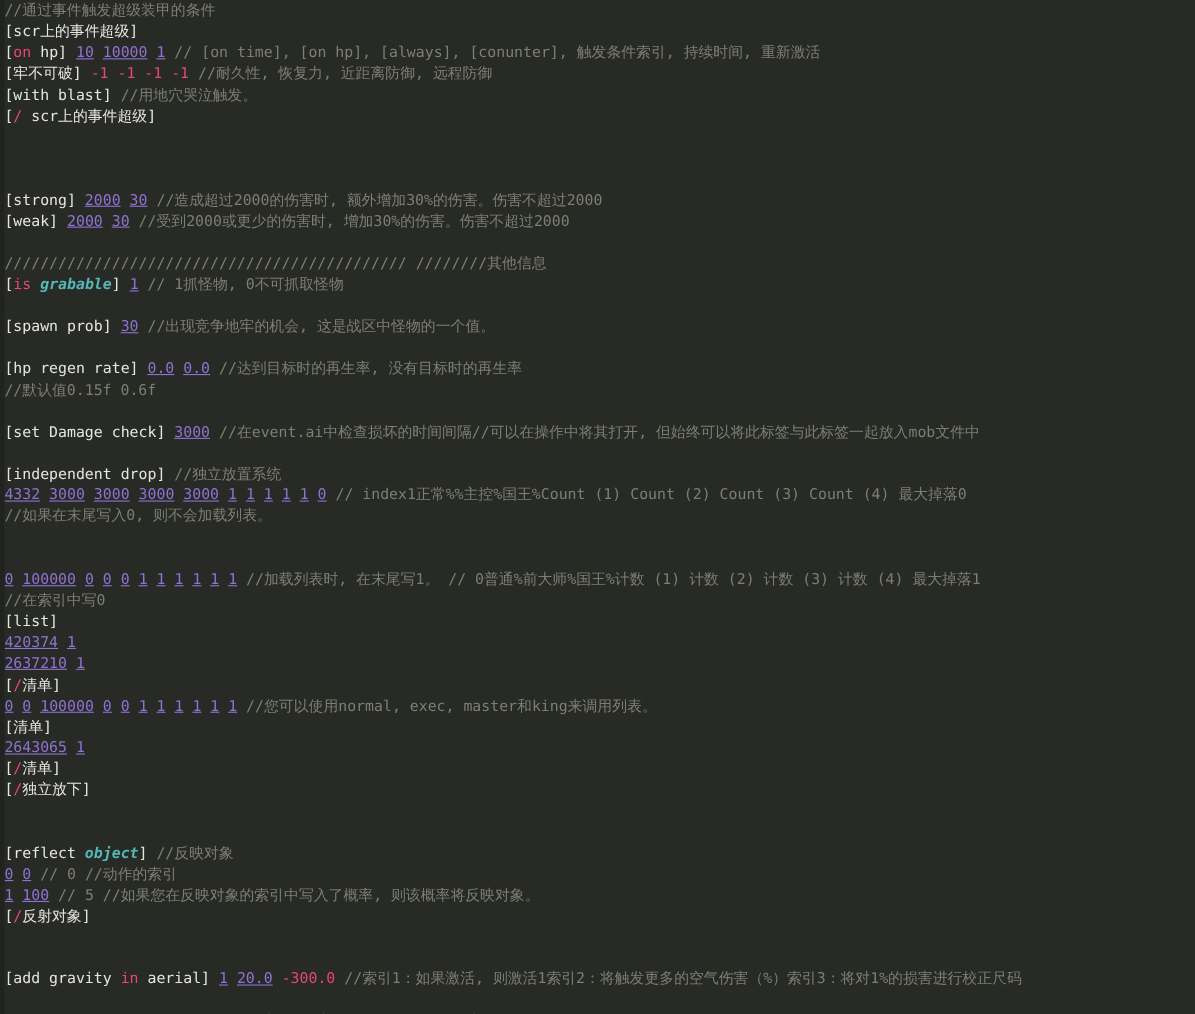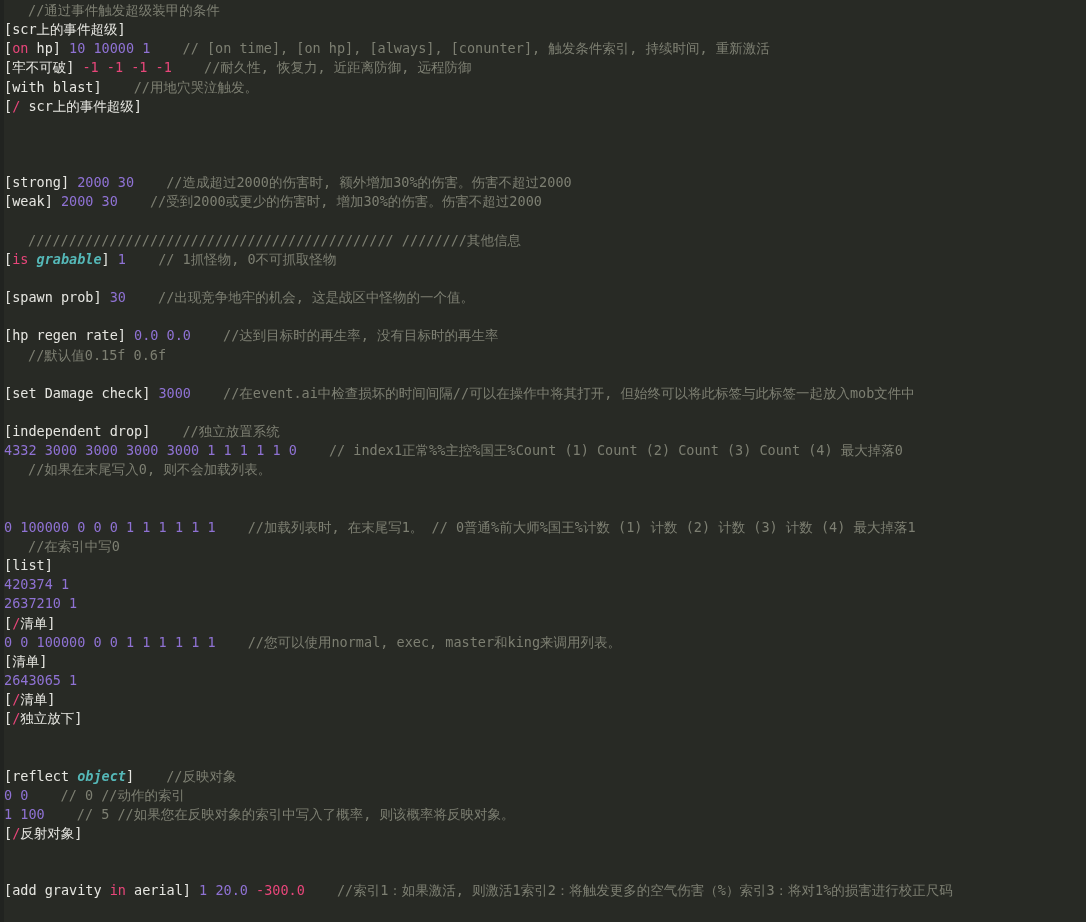--- a/index.html
+++ b/index.html
@@ -43,22 +43,22 @@
     letter-spacing: 0px;
     color: #e8e8e3;
   }
   .ln {
     height: 19.15px;
     white-space: pre;
     overflow: hidden;
   }
   
   .tok-plain   { color: #e6e6e1; }
-  .tok-num     { color: #8f72d4; }
-  .tok-cmt     { color: #7d7f72; margin-left: 24px; }
+  .tok-num     { color: #8f72d4; text-decoration: underline; }
+  .tok-cmt     { color: #7d7f72; }
   .tok-kw      { color: #e8467a; text-align: center; }
   .tok-type    { color: #55b8b8; font-style: italic; font-weight: bold; }
 </style>
 </head>
 <body>
 
 <div id="editor" style="background: rgb(40, 42, 37);">
   <div id="gutter-strip" style="background: rgb(33, 35, 32);"></div>
   <div id="code" style="font-size: 13.5px; line-height: 19.15px;"><div class="ln" style="height: 19.15px;"><span class="tok-cmt">//通过事件触发超级装甲的条件</span></div><div class="ln" style="height: 19.15px;"><span class="tok-plain">[scr上的事件超级]</span></div><div class="ln" style="height: 19.15px;"><span class="tok-plain">[</span><span class="tok-kw">on</span><span class="tok-plain"> hp] </span><span class="tok-num">10</span><span class="tok-plain"> </span><span class="tok-num">10000</span><span class="tok-plain"> </span><span class="tok-num">1</span><span class="tok-plain"> </span><span class="tok-cmt">// [on time], [on hp], [always], [conunter], 触发条件索引, 持续时间, 重新激活</span></div><div class="ln" style="height: 19.15px;"><span class="tok-plain">[牢不可破] </span><span class="tok-kw">-1</span><span class="tok-plain"> </span><span class="tok-kw">-1</span><span class="tok-plain"> </span><span class="tok-kw">-1</span><span class="tok-plain"> </span><span class="tok-kw">-1</span><span class="tok-plain"> </span><span class="tok-cmt">//耐久性, 恢复力, 近距离防御, 远程防御</span></div><div class="ln" style="height: 19.15px;"><span class="tok-plain">[with blast] </span><span class="tok-cmt">//用地穴哭泣触发。</span></div><div class="ln" style="height: 19.15px;"><span class="tok-plain">[</span><span class="tok-kw">/</span><span class="tok-plain"> scr上的事件超级]</span></div><div class="ln" style="height: 19.15px;">&nbsp;</div><div class="ln" style="height: 19.15px;">&nbsp;</div><div class="ln" style="height: 19.15px;">&nbsp;</div><div class="ln" style="height: 19.15px;"><span class="tok-plain">[strong] </span><span class="tok-num">2000</span><span class="tok-plain"> </span><span class="tok-num">30</span><span class="tok-plain"> </span><span class="tok-cmt">//造成超过2000的伤害时, 额外增加30%的伤害。伤害不超过2000</span></div><div class="ln" style="height: 19.15px;"><span class="tok-plain">[weak] </span><span class="tok-num">2000</span><span class="tok-plain"> </span><span class="tok-num">30</span><span class="tok-plain"> </span><span class="tok-cmt">//受到2000或更少的伤害时, 增加30%的伤害。伤害不超过2000</span></div><div class="ln" style="height: 19.15px;">&nbsp;</div><div class="ln" style="height: 19.15px;"><span class="tok-cmt">///////////////////////////////////////////// ////////其他信息</span></div><div class="ln" style="height: 19.15px;"><span class="tok-plain">[</span><span class="tok-kw">is</span><span class="tok-plain"> </span><span class="tok-type">grabable</span><span class="tok-plain">] </span><span class="tok-num">1</span><span class="tok-plain"> </span><span class="tok-cmt">// 1抓怪物, 0不可抓取怪物</span></div><div class="ln" style="height: 19.15px;">&nbsp;</div><div class="ln" style="height: 19.15px;"><span class="tok-plain">[spawn prob] </span><span class="tok-num">30</span><span class="tok-plain"> </span><span class="tok-cmt">//出现竞争地牢的机会, 这是战区中怪物的一个值。</span></div><div class="ln" style="height: 19.15px;">&nbsp;</div><div class="ln" style="height: 19.15px;"><span class="tok-plain">[hp regen rate] </span><span class="tok-num">0.0</span><span class="tok-plain"> </span><span class="tok-num">0.0</span><span class="tok-plain"> </span><span class="tok-cmt">//达到目标时的再生率, 没有目标时的再生率</span></div><div class="ln" style="height: 19.15px;"><span class="tok-cmt">//默认值0.15f 0.6f</span></div><div class="ln" style="height: 19.15px;">&nbsp;</div><div class="ln" style="height: 19.15px;"><span class="tok-plain">[set Damage check] </span><span class="tok-num">3000</span><span class="tok-plain"> </span><span class="tok-cmt">//在event.ai中检查损坏的时间间隔//可以在操作中将其打开, 但始终可以将此标签与此标签一起放入mob文件中</span></div><div class="ln" style="height: 19.15px;">&nbsp;</div><div class="ln" style="height: 19.15px;"><span class="tok-plain">[independent drop] </span><span class="tok-cmt">//独立放置系统</span></div><div class="ln" style="height: 19.15px;"><span class="tok-num">4332</span><span class="tok-plain"> </span><span class="tok-num">3000</span><span class="tok-plain"> </span><span class="tok-num">3000</span><span class="tok-plain"> </span><span class="tok-num">3000</span><span class="tok-plain"> </span><span class="tok-num">3000</span><span class="tok-plain"> </span><span class="tok-num">1</span><span class="tok-plain"> </span><span class="tok-num">1</span><span class="tok-plain"> </span><span class="tok-num">1</span><span class="tok-plain"> </span><span class="tok-num">1</span><span class="tok-plain"> </span><span class="tok-num">1</span><span class="tok-plain"> </span><span class="tok-num">0</span><span class="tok-plain"> </span><span class="tok-cmt">// index1正常%%主控%国王%Count (1) Count (2) Count (3) Count (4) 最大掉落0</span></div><div class="ln" style="height: 19.15px;"><span class="tok-cmt">//如果在末尾写入0, 则不会加载列表。</span></div><div class="ln" style="height: 19.15px;">&nbsp;</div><div class="ln" style="height: 19.15px;">&nbsp;</div><div class="ln" style="height: 19.15px;"><span class="tok-num">0</span><span class="tok-plain"> </span><span class="tok-num">100000</span><span class="tok-plain"> </span><span class="tok-num">0</span><span class="tok-plain"> </span><span class="tok-num">0</span><span class="tok-plain"> </span><span class="tok-num">0</span><span class="tok-plain"> </span><span class="tok-num">1</span><span class="tok-plain"> </span><span class="tok-num">1</span><span class="tok-plain"> </span><span class="tok-num">1</span><span class="tok-plain"> </span><span class="tok-num">1</span><span class="tok-plain"> </span><span class="tok-num">1</span><span class="tok-plain"> </span><span class="tok-num">1</span><span class="tok-plain"> </span><span class="tok-cmt">//加载列表时, 在末尾写1。 // 0普通%前大师%国王%计数 (1) 计数 (2) 计数 (3) 计数 (4) 最大掉落1</span></div><div class="ln" style="height: 19.15px;"><span class="tok-cmt">//在索引中写0</span></div><div class="ln" style="height: 19.15px;"><span class="tok-plain">[list]</span></div><div class="ln" style="height: 19.15px;"><span class="tok-num">420374</span><span class="tok-plain"> </span><span class="tok-num">1</span></div><div class="ln" style="height: 19.15px;"><span class="tok-num">2637210</span><span class="tok-plain"> </span><span class="tok-num">1</span></div><div class="ln" style="height: 19.15px;"><span class="tok-plain">[</span><span class="tok-kw">/</span><span class="tok-plain">清单]</span></div><div class="ln" style="height: 19.15px;"><span class="tok-num">0</span><span class="tok-plain"> </span><span class="tok-num">0</span><span class="tok-plain"> </span><span class="tok-num">100000</span><span class="tok-plain"> </span><span class="tok-num">0</span><span class="tok-plain"> </span><span class="tok-num">0</span><span class="tok-plain"> </span><span class="tok-num">1</span><span class="tok-plain"> </span><span class="tok-num">1</span><span class="tok-plain"> </span><span class="tok-num">1</span><span class="tok-plain"> </span><span class="tok-num">1</span><span class="tok-plain"> </span><span class="tok-num">1</span><span class="tok-plain"> </span><span class="tok-num">1</span><span class="tok-plain"> </span><span class="tok-cmt">//您可以使用normal, exec, master和king来调用列表。</span></div><div class="ln" style="height: 19.15px;"><span class="tok-plain">[清单]</span></div><div class="ln" style="height: 19.15px;"><span class="tok-num">2643065</span><span class="tok-plain"> </span><span class="tok-num">1</span></div><div class="ln" style="height: 19.15px;"><span class="tok-plain">[</span><span class="tok-kw">/</span><span class="tok-plain">清单]</span></div><div class="ln" style="height: 19.15px;"><span class="tok-plain">[</span><span class="tok-kw">/</span><span class="tok-plain">独立放下]</span></div><div class="ln" style="height: 19.15px;">&nbsp;</div><div class="ln" style="height: 19.15px;">&nbsp;</div><div class="ln" style="height: 19.15px;"><span class="tok-plain">[reflect </span><span class="tok-type">object</span><span class="tok-plain">] </span><span class="tok-cmt">//反映对象</span></div><div class="ln" style="height: 19.15px;"><span class="tok-num">0</span><span class="tok-plain"> </span><span class="tok-num">0</span><span class="tok-plain"> </span><span class="tok-cmt">// 0 //动作的索引</span></div><div class="ln" style="height: 19.15px;"><span class="tok-num">1</span><span class="tok-plain"> </span><span class="tok-num">100</span><span class="tok-plain"> </span><span class="tok-cmt">// 5 //如果您在反映对象的索引中写入了概率, 则该概率将反映对象。</span></div><div class="ln" style="height: 19.15px;"><span class="tok-plain">[</span><span class="tok-kw">/</span><span class="tok-plain">反射对象]</span></div><div class="ln" style="height: 19.15px;">&nbsp;</div><div class="ln" style="height: 19.15px;">&nbsp;</div><div class="ln" style="height: 19.15px;"><span class="tok-plain">[add gravity </span><span class="tok-kw">in</span><span class="tok-plain"> aerial] </span><span class="tok-num">1</span><span class="tok-plain"> </span><span class="tok-num">20.0</span><span class="tok-plain"> </span><span class="tok-kw">-300.0</span><span class="tok-plain"> </span><span class="tok-cmt">//索引1：如果激活, 则激活1索引2：将触发更多的空气伤害（%）索引3：将对1%的损害进行校正尺码</span></div><div class="ln" style="height: 19.15px;">&nbsp;</div><div class="ln" style="height: 19.15px;"><span class="tok-plain">[target appendage] </span><span class="tok-num">238</span><span class="tok-plain"> </span><span class="tok-cmt">//仅针对具有特定附件238的人（仅针对具有深色句子的人）</span></div></div>
 </div>

